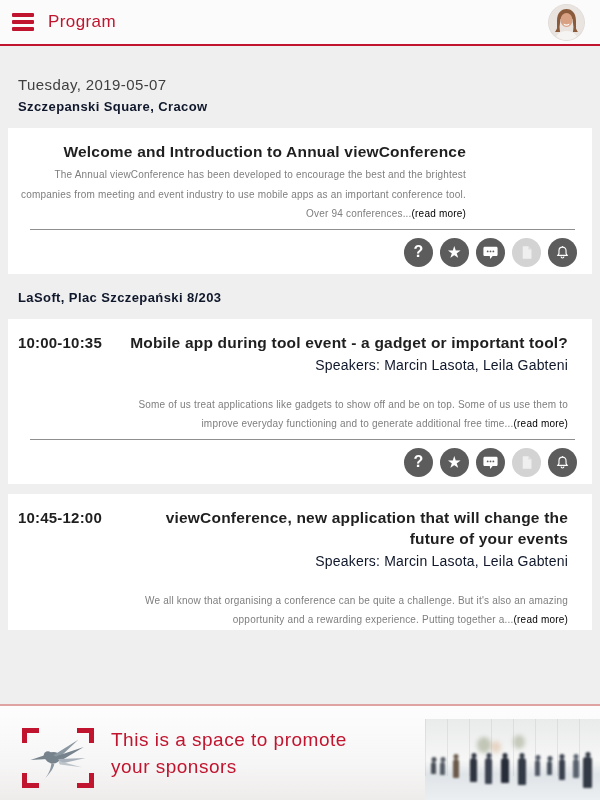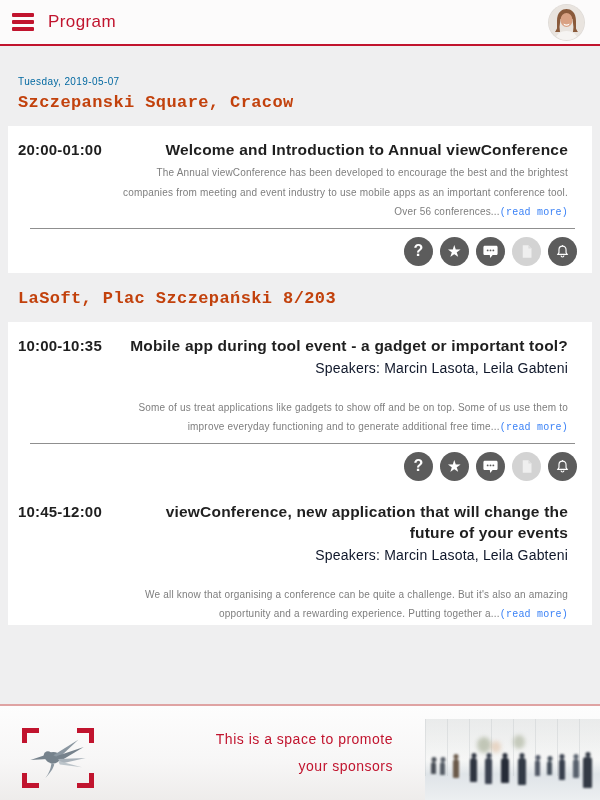--- a/index.html
+++ b/index.html
@@ -14,52 +14,52 @@
   .hamburger span { display:block; height:4px; background:#c1142e; border-radius:1px; }
   .header-title { color:#c1142e; font-weight:normal; font-size:17px; margin-left:14px; letter-spacing:0.4px; }
   .avatar { position:absolute; right:16px; top:5px; width:35px; height:35px; border-radius:50%;
             overflow:hidden; background:#e9e4df; box-shadow:0 0 0 1px #e0dcd8; }
 
   
   .content { height:658px; flex:0 0 658px; overflow:hidden; padding:0 8px; background:#efeff0; }
   .day-header { margin:0 10px; }
   .day-header.first { margin-top:30px; }
   .day-header.second { margin-top:16px; }
-  .day-date { color:#0369a1; font-size:10px; margin-bottom:6px; letter-spacing:0.4px; }
-  .day-venue { color:#c2410c; font-size:17px; font-weight:bold; letter-spacing:0.4px;font-family:Liberation Mono, monospace; }
+  .day-date { color:#404040; font-size:15px; margin-bottom:6px; letter-spacing:0.4px; }
+  .day-venue { color:#0f172a; font-size:13px; font-weight:bold; letter-spacing:0.4px; }
 
   .card { background:#ffffff; margin-top:14px; padding-top:13px; }
   .session-row { display:flex; padding:0 10px; }
   .time { width:104px; flex:0 0 104px; font-weight:bold; font-size:15px; color:#1f1f1f; line-height:21px; }
   .session-body { flex:1; padding-right:14px; max-width:462px;text-align:right; }
   .session-title { font-weight:bold; font-size:15.5px; line-height:21px; color:#1f1f1f; margin-bottom:3px; }
   .speakers { color:#0f172a; font-size:14px; line-height:18px; margin-top:2px; }
   .speakers.spaced { margin-bottom:21px; }
   .desc { color:#7e7e7e; font-size:10px; line-height:19.5px; margin-top:2px; }
-  .read-more { color:#3b82f6; cursor:pointer; text-decoration:none;font-family:Liberation Mono, monospace; }
+  .read-more { color:#000000; cursor:pointer; text-decoration:none; }
   .divider { border-top:1px solid #8f8f8f; margin:5px 17px 0 22px; }
   .icon-row { display:flex; justify-content:flex-end; gap:7px; padding:8px 15px 7px; }
   .circle-btn { width:29px; height:29px; border-radius:50%; background:#5c5c5c; color:#fff;
                 display:flex; align-items:center; justify-content:center; font-weight:bold;
                 font-size:16px; cursor:pointer; flex:0 0 29px; }
   .circle-btn.disabled { background:#d3d3d3; }
   .circle-btn svg { display:block; }
 
   
   .footer { height:94px; flex:1; background:linear-gradient(180deg,#fdfdfd 0%,#f7f6f6 60%,#eeeceb 100%);
             border-top:2px solid #dfa3a3; position:relative; overflow:hidden; cursor:pointer; }
   .logo { position:absolute; left:22px; top:22px; width:72px; height:60px; }
   .corner { position:absolute; width:17px; height:15px; }
   .corner.tl { left:0; top:0; border-left:5px solid #c1142e; border-top:5px solid #c1142e; }
   .corner.tr { right:0; top:0; border-right:5px solid #c1142e; border-top:5px solid #c1142e; }
   .corner.bl { left:0; bottom:0; border-left:5px solid #c1142e; border-bottom:5px solid #c1142e; }
   .corner.br { right:0; bottom:0; border-right:5px solid #c1142e; border-bottom:5px solid #c1142e; }
   .bird { position:absolute; left:6px; top:8px; }
-  .promo-text { position:absolute; left:93px; width:300px; top:50%; transform:translateY(-50%);
-                text-align:right; color:#c1142e; font-size:14px; line-height:27px; letter-spacing:0.5px; }
+  .promo-text { position:absolute; left:111px; width:300px; top:50%; transform:translateY(-50%);
+                text-align:left; color:#c1142e; font-size:19px; line-height:27px; letter-spacing:0.5px; }
   .sponsor-photo { position:absolute; right:0; top:13px; width:175px; height:81px;
                    background:linear-gradient(180deg,#f2f2f0 0%,#fafaf9 50%,#dfe4e8 68%,#ecefF1 100%);
                    overflow:hidden; }
   .photo-structure { position:absolute; inset:0 0 30% 0;
      background:repeating-linear-gradient(90deg, rgba(190,195,198,0.35) 0 1px, transparent 1px 22px),
                 linear-gradient(180deg, rgba(225,228,230,0.5), rgba(255,255,255,0)); }
   .people { position:absolute; inset:0; filter:blur(0.8px); }
   .person { position:absolute; border-radius:3px 3px 1px 1px; }
   .person::before { content:""; position:absolute; top:-5px; left:50%; transform:translateX(-50%);
                     width:5px; height:5px; border-radius:50%; background:inherit; }
@@ -91,26 +91,25 @@
 
   <div class="content">
 
     <div class="day-header first">
       <div class="day-date">Tuesday, 2019-05-07</div>
       <div class="day-venue">Szczepanski Square, Cracow</div>
     </div>
 
     <div class="card">
       <div class="session-row">
-        <div class="time">20:00-01:00</div>
         <div class="session-body">
           <div class="session-title">Welcome and Introduction to Annual viewConference</div>
           <div class="desc">
             <span>The Annual viewConference has been developed to encourage the best and the brightest companies from meeting and event industry to use mobile apps as an important conference tool.</span><br>
-            <span>Over 56 conferences...</span><a class="read-more">(read more)</a>
+            <span>Over 94 conferences...</span><a class="read-more">(read more)</a>
           </div>
         </div>
       </div>
       <div class="divider"></div>
       <div class="icon-row">
         <div class="circle-btn">?</div>
         <div class="circle-btn" style="font-size:14px;">★</div>
         <div class="circle-btn">
           <svg width="17" height="17" viewBox="0 0 24 24">
               <path d="M4 4h16c1.1 0 2 .9 2 2v9c0 1.1-.9 2-2 2h-5l-3.4 4-.6-4H4c-1.1 0-2-.9-2-2V6c0-1.1.9-2 2-2z" fill="#fff"></path>
@@ -171,21 +170,21 @@
         <div class="circle-btn">
           <svg width="17" height="17" viewBox="0 0 24 24" fill="none" stroke="#fff" stroke-width="1.6">
               <path d="M12 4.5c-3 0-5 2.2-5 5v4L5.4 16h13.2L17 13.5v-4c0-2.8-2-5-5-5z"></path>
               <path d="M10 17.8a2 2 0 0 0 4 0"></path>
               <path d="M12 4.5V3"></path>
             </svg>
         </div>
       </div>
     </div>
 
-    <div class="card" style="margin-top:0;">
+    <div class="card" style="margin-top:10px;">
       <div class="session-row">
         <div class="time">10:45-12:00</div>
         <div class="session-body">
           <div class="session-title">viewConference, new application that will change the future of your events</div>
           <div class="speakers spaced">Speakers: Marcin Lasota, Leila Gabteni</div>
           <div class="desc">
             <span>We all know that organising a conference can be quite a challenge. But it's also an amazing opportunity and a rewarding experience. Putting together a...</span><a class="read-more">(read more)</a>
           </div>
         </div>
       </div>

